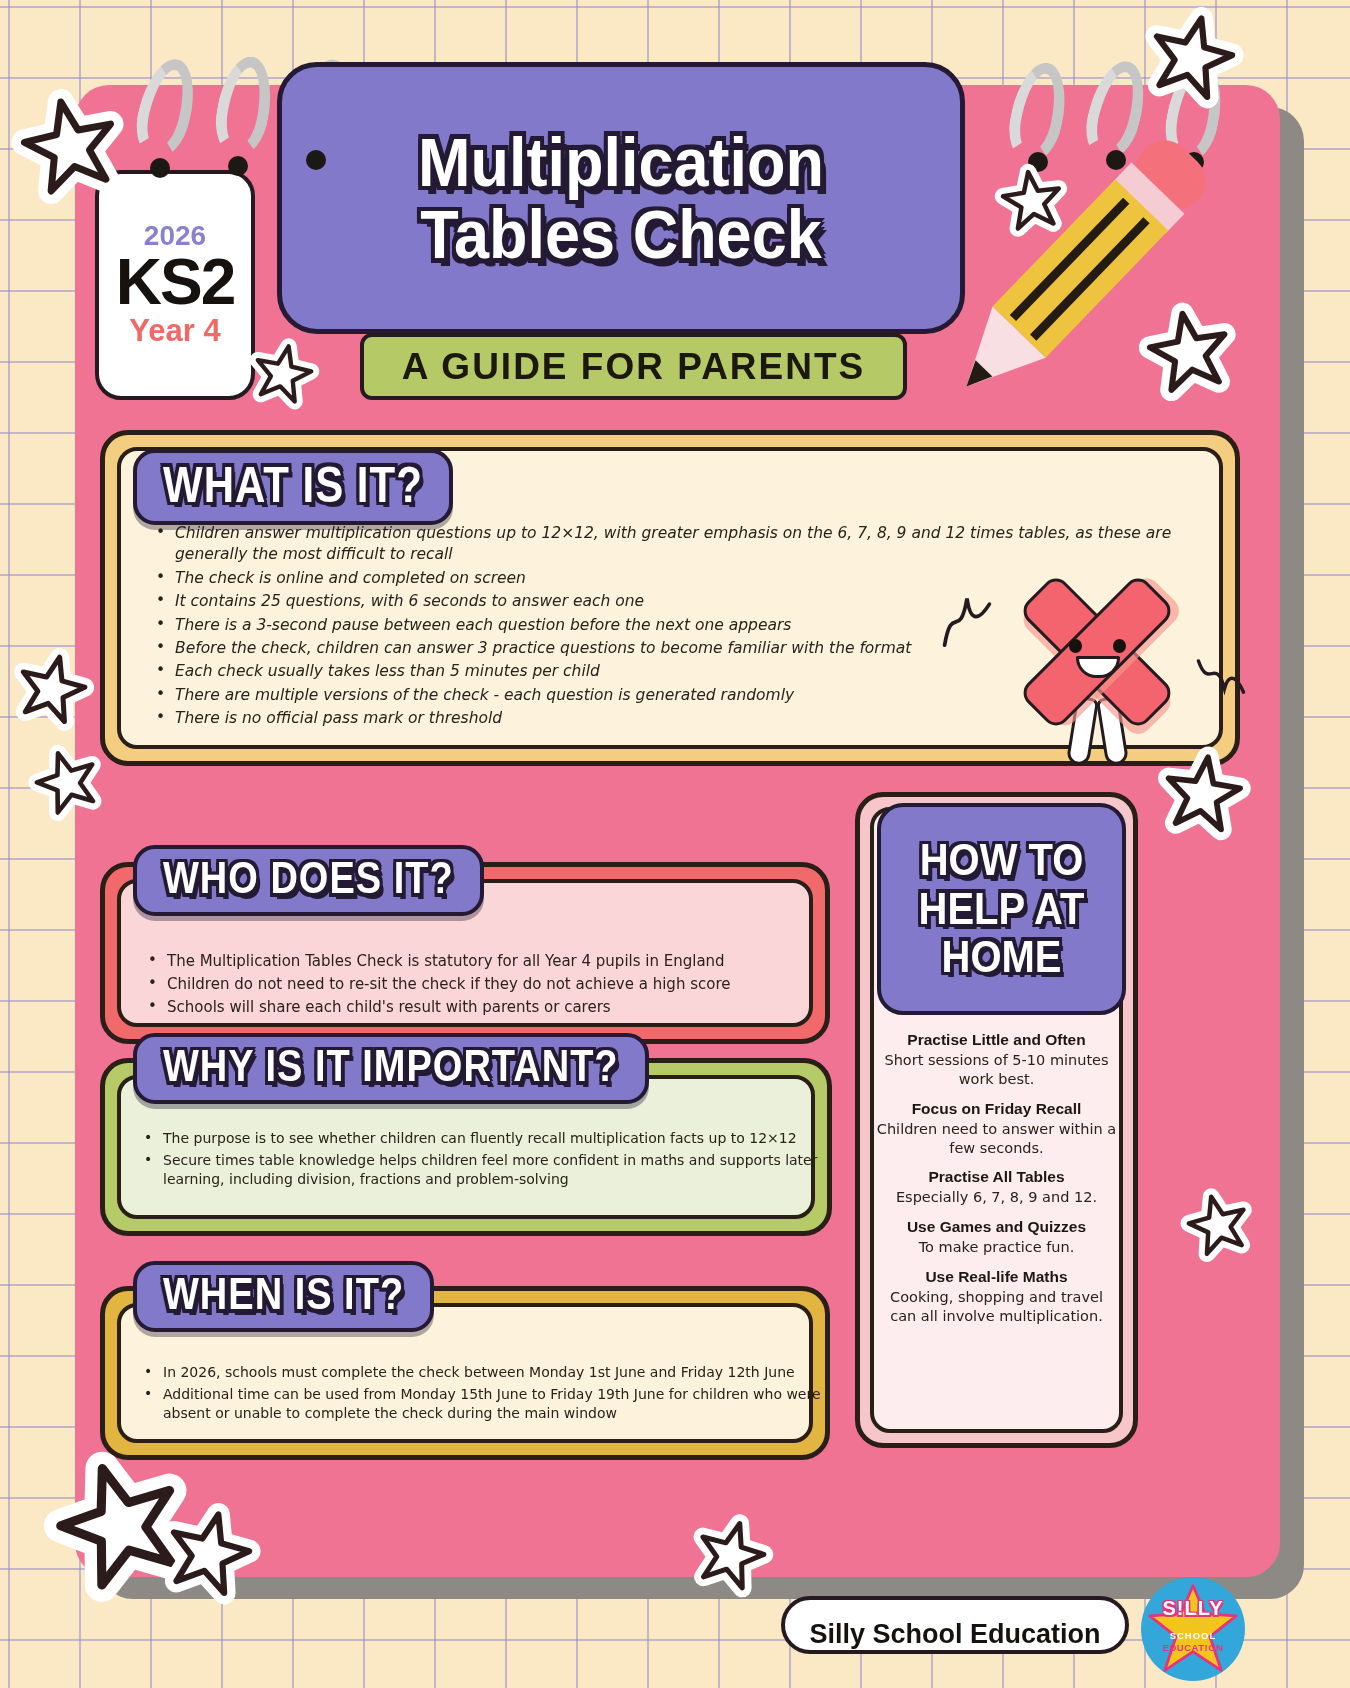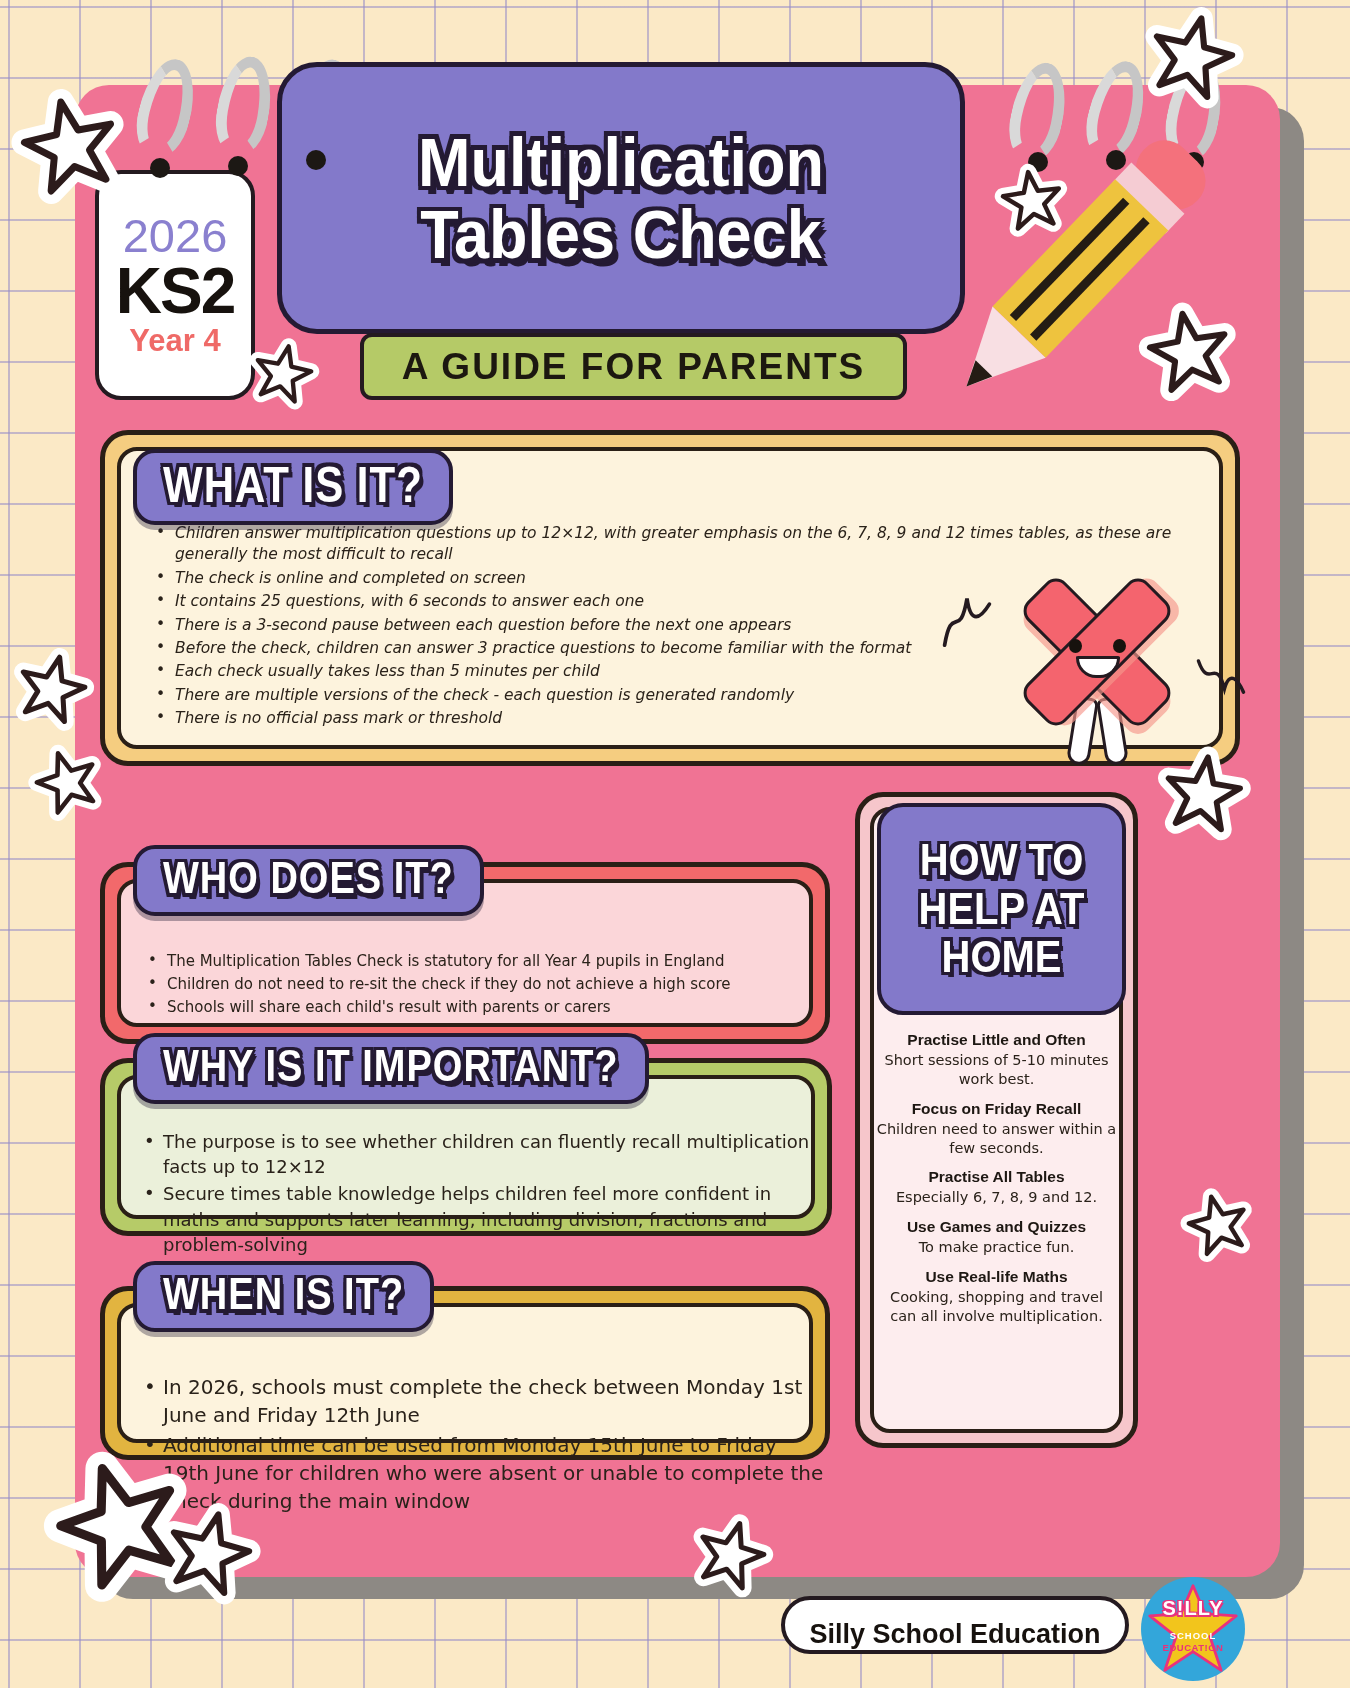--- a/index.html
+++ b/index.html
@@ -34,21 +34,21 @@
     border-radius: 50% 50% 46% 46% / 58% 58% 42% 42%;
   }
   .hole { position:absolute; width:20px; height:20px; background:#1c1814; border-radius:50%; z-index:6; }
   
   .badge {
     position:absolute; left:95px; top:170px; width:160px; height:230px; z-index:5;
     background:#fff; border:4px solid #241a20; border-radius:26px;
     display:flex; flex-direction:column; align-items:center; justify-content:center; gap:2px;
     font-family:"Liberation Sans", sans-serif;
   }
-  .badge-year { font-size:47px; font-weight:400; color:var(--badge-purple,#8a80cf); line-height:1; }
+  .badge-year { font-size:28px; font-weight:700; color:var(--badge-purple,#8a80cf); line-height:1; }
   .badge-ks   { font-size:64px; font-weight:900; color:#17120e; line-height:.95; letter-spacing:-2px; }
   .badge-group{ font-size:31px; font-weight:800; color:var(--badge-coral,#ef6a67); line-height:1.1; }
   
   .title-box {
     position:absolute; left:277px; top:62px; width:688px; height:272px; z-index:5;
     background:var(--purple,#8379ca); border:5px solid #241a33; border-radius:40px;
     display:flex; align-items:center; justify-content:center; text-align:center;
   }
   .outline { color:#fff; }
   .o3 { text-shadow:
@@ -96,27 +96,27 @@
   .who { left:100px; top:862px; width:730px; height:182px; background:var(--box-red,#f2696b); }
   .who .card-inner { background:var(--box-pink-light,#fbd6d9); }
   .who .pill { left:28px; top:-22px; }
   .who .pill-text { font-size:38px; }
   .who .bullets { left:38px; top:84px; width:660px; font-size:15px; line-height:1.4; }
 
   .why { left:100px; top:1058px; width:732px; height:178px; background:var(--box-green,#b6cb68); }
   .why .card-inner { background:var(--box-green-light,#ebf0da); }
   .why .pill { left:28px; top:-30px; }
   .why .pill-text { font-size:38px; }
-  .why .bullets { left:34px; top:66px; width:688px; font-size:18px; line-height:1.4; }
+  .why .bullets { left:34px; top:66px; width:688px; font-size:14px; line-height:1.4; }
 
   .when { left:100px; top:1286px; width:730px; height:174px; background:var(--box-amber,#e2b440); }
   .when .card-inner { background:var(--box-cream,#fdf3dd); }
   .when .pill { left:28px; top:-30px; }
   .when .pill-text { font-size:38px; }
-  .when .bullets { left:34px; top:82px; width:688px; font-size:20px; line-height:1.4; }
+  .when .bullets { left:34px; top:72px; width:688px; font-size:14px; line-height:1.4; }
 
   
   .sidebar { left:855px; top:792px; width:283px; height:656px; background:var(--sidebar-pink,#f6c6cb); }
   .sidebar .card-inner { inset:10px; background:var(--sidebar-cream,#fdedee); }
   .help-header {
     position:absolute; left:17px; top:6px; width:249px; height:212px; z-index:5;
     background:var(--purple,#8379ca); border:4px solid #241a33; border-radius:26px;
     display:flex; align-items:center; justify-content:center; text-align:center;
   }
   .help-header-text {

